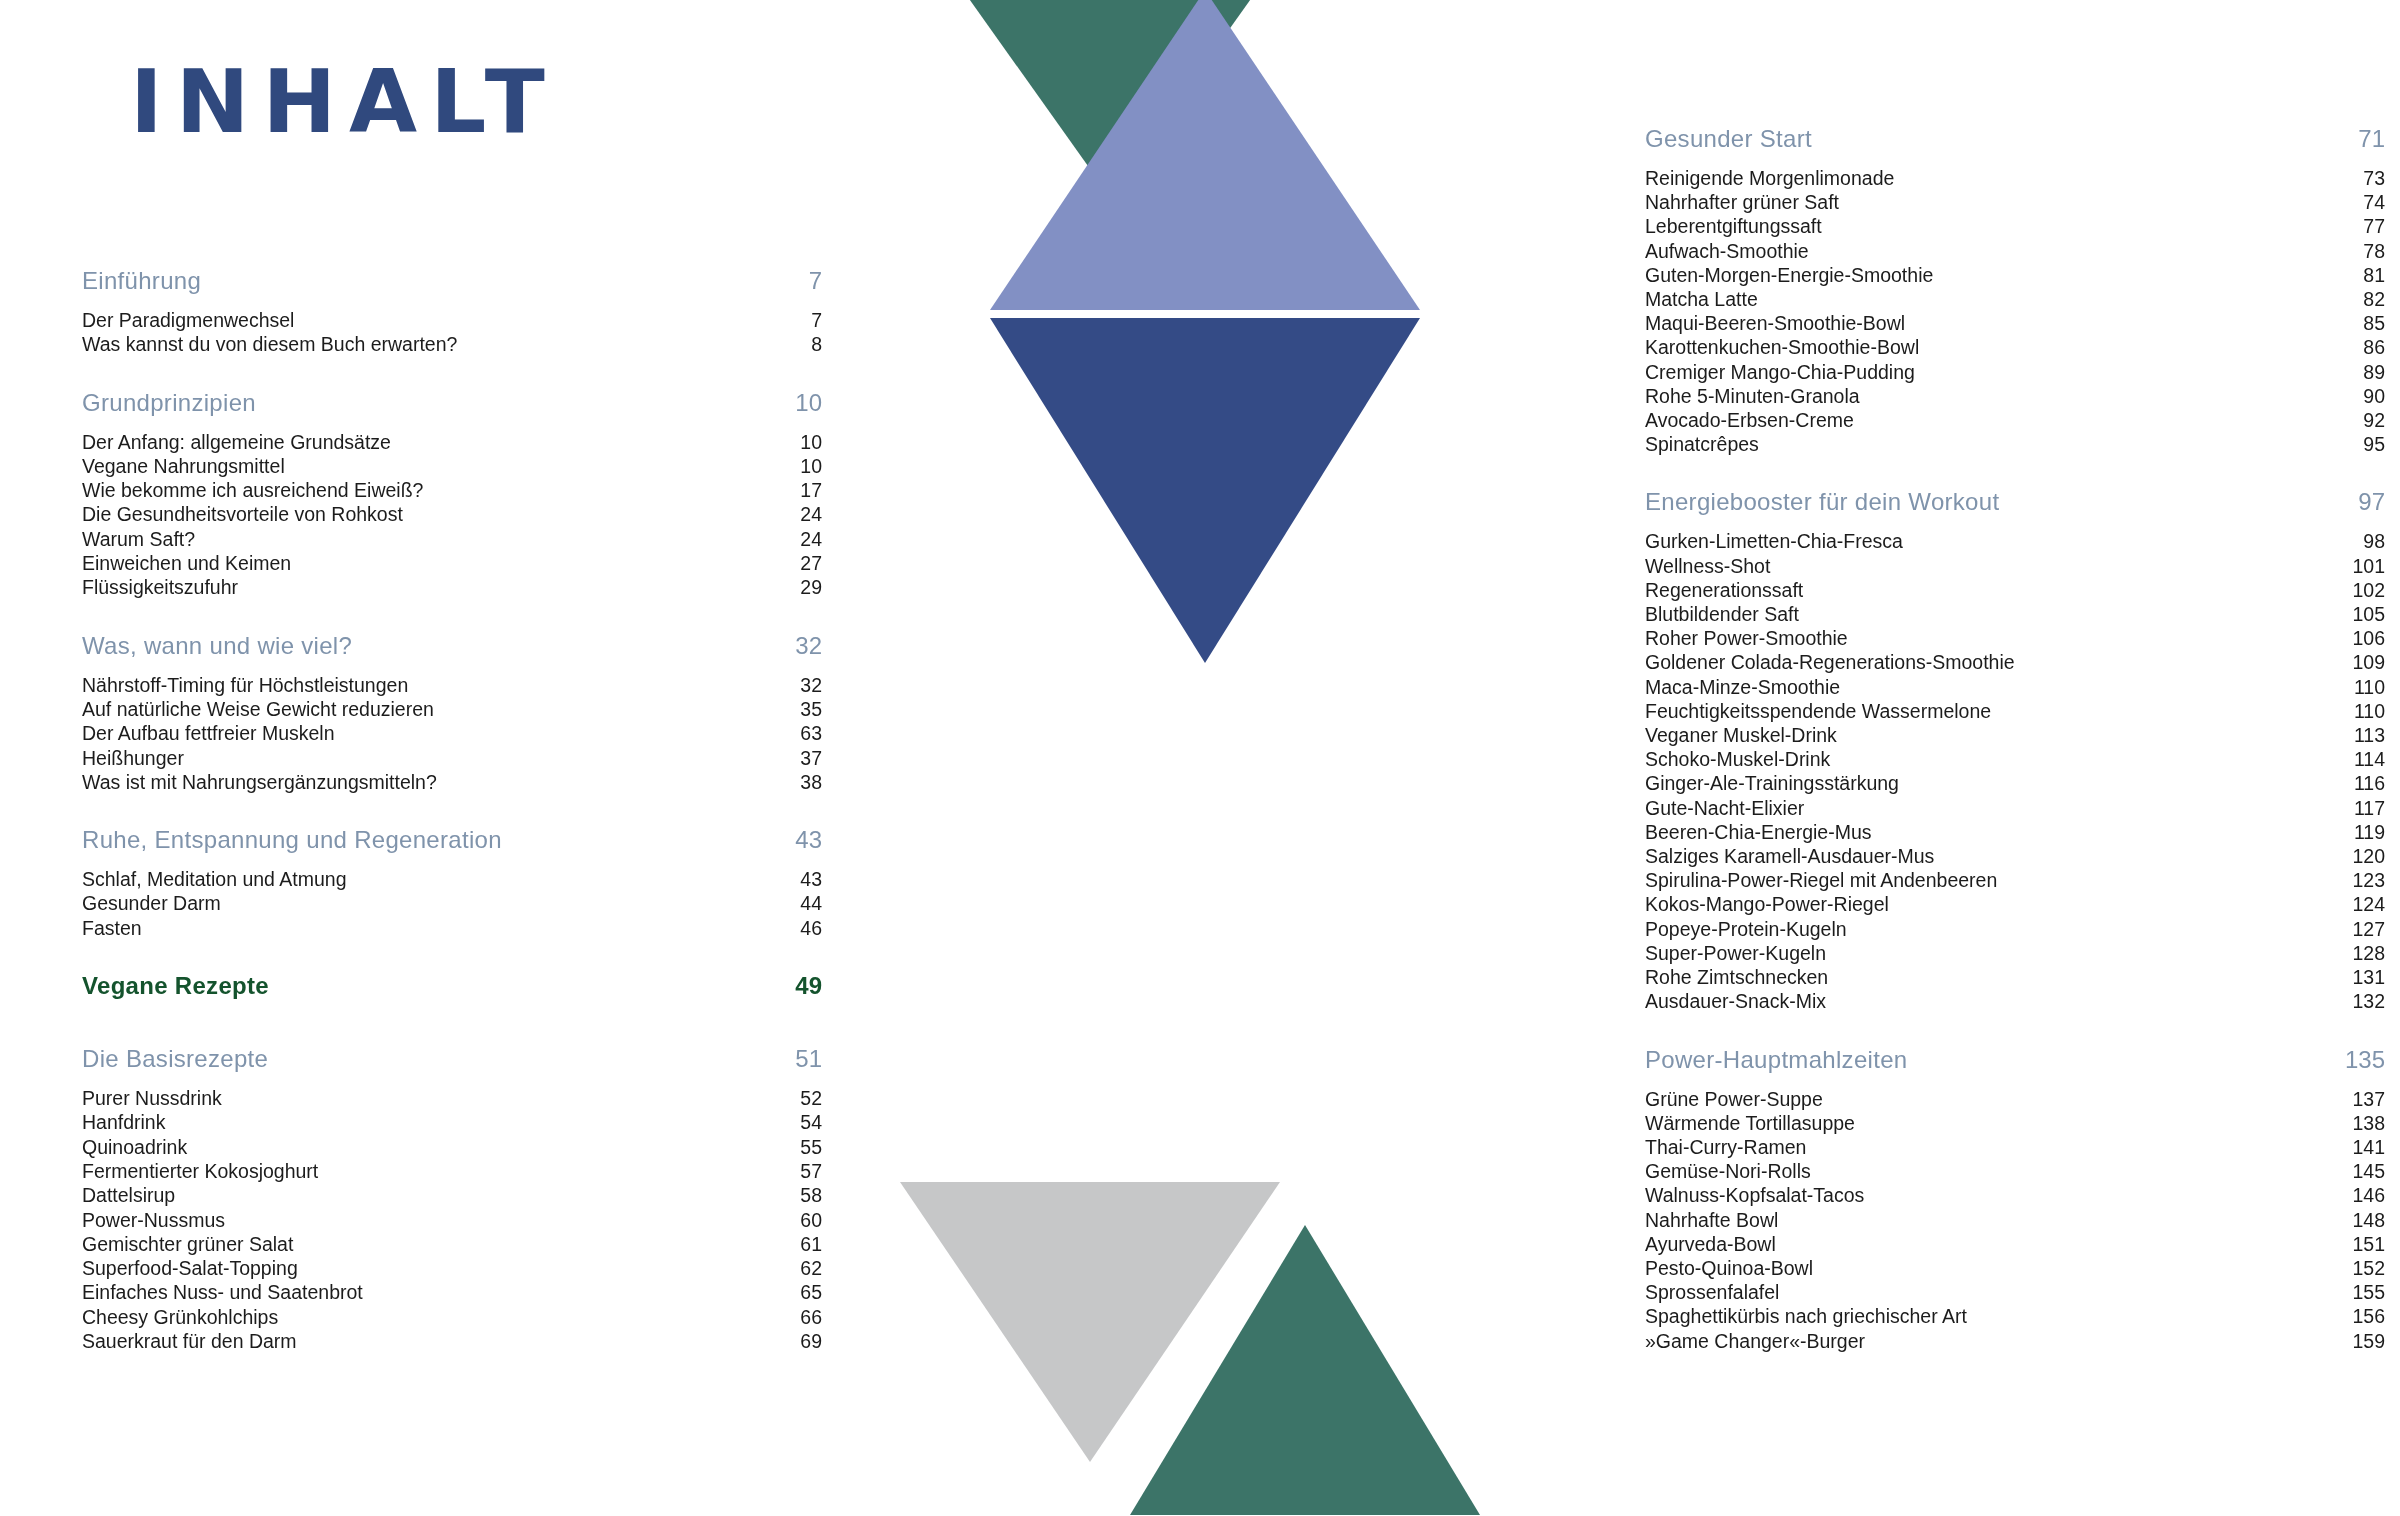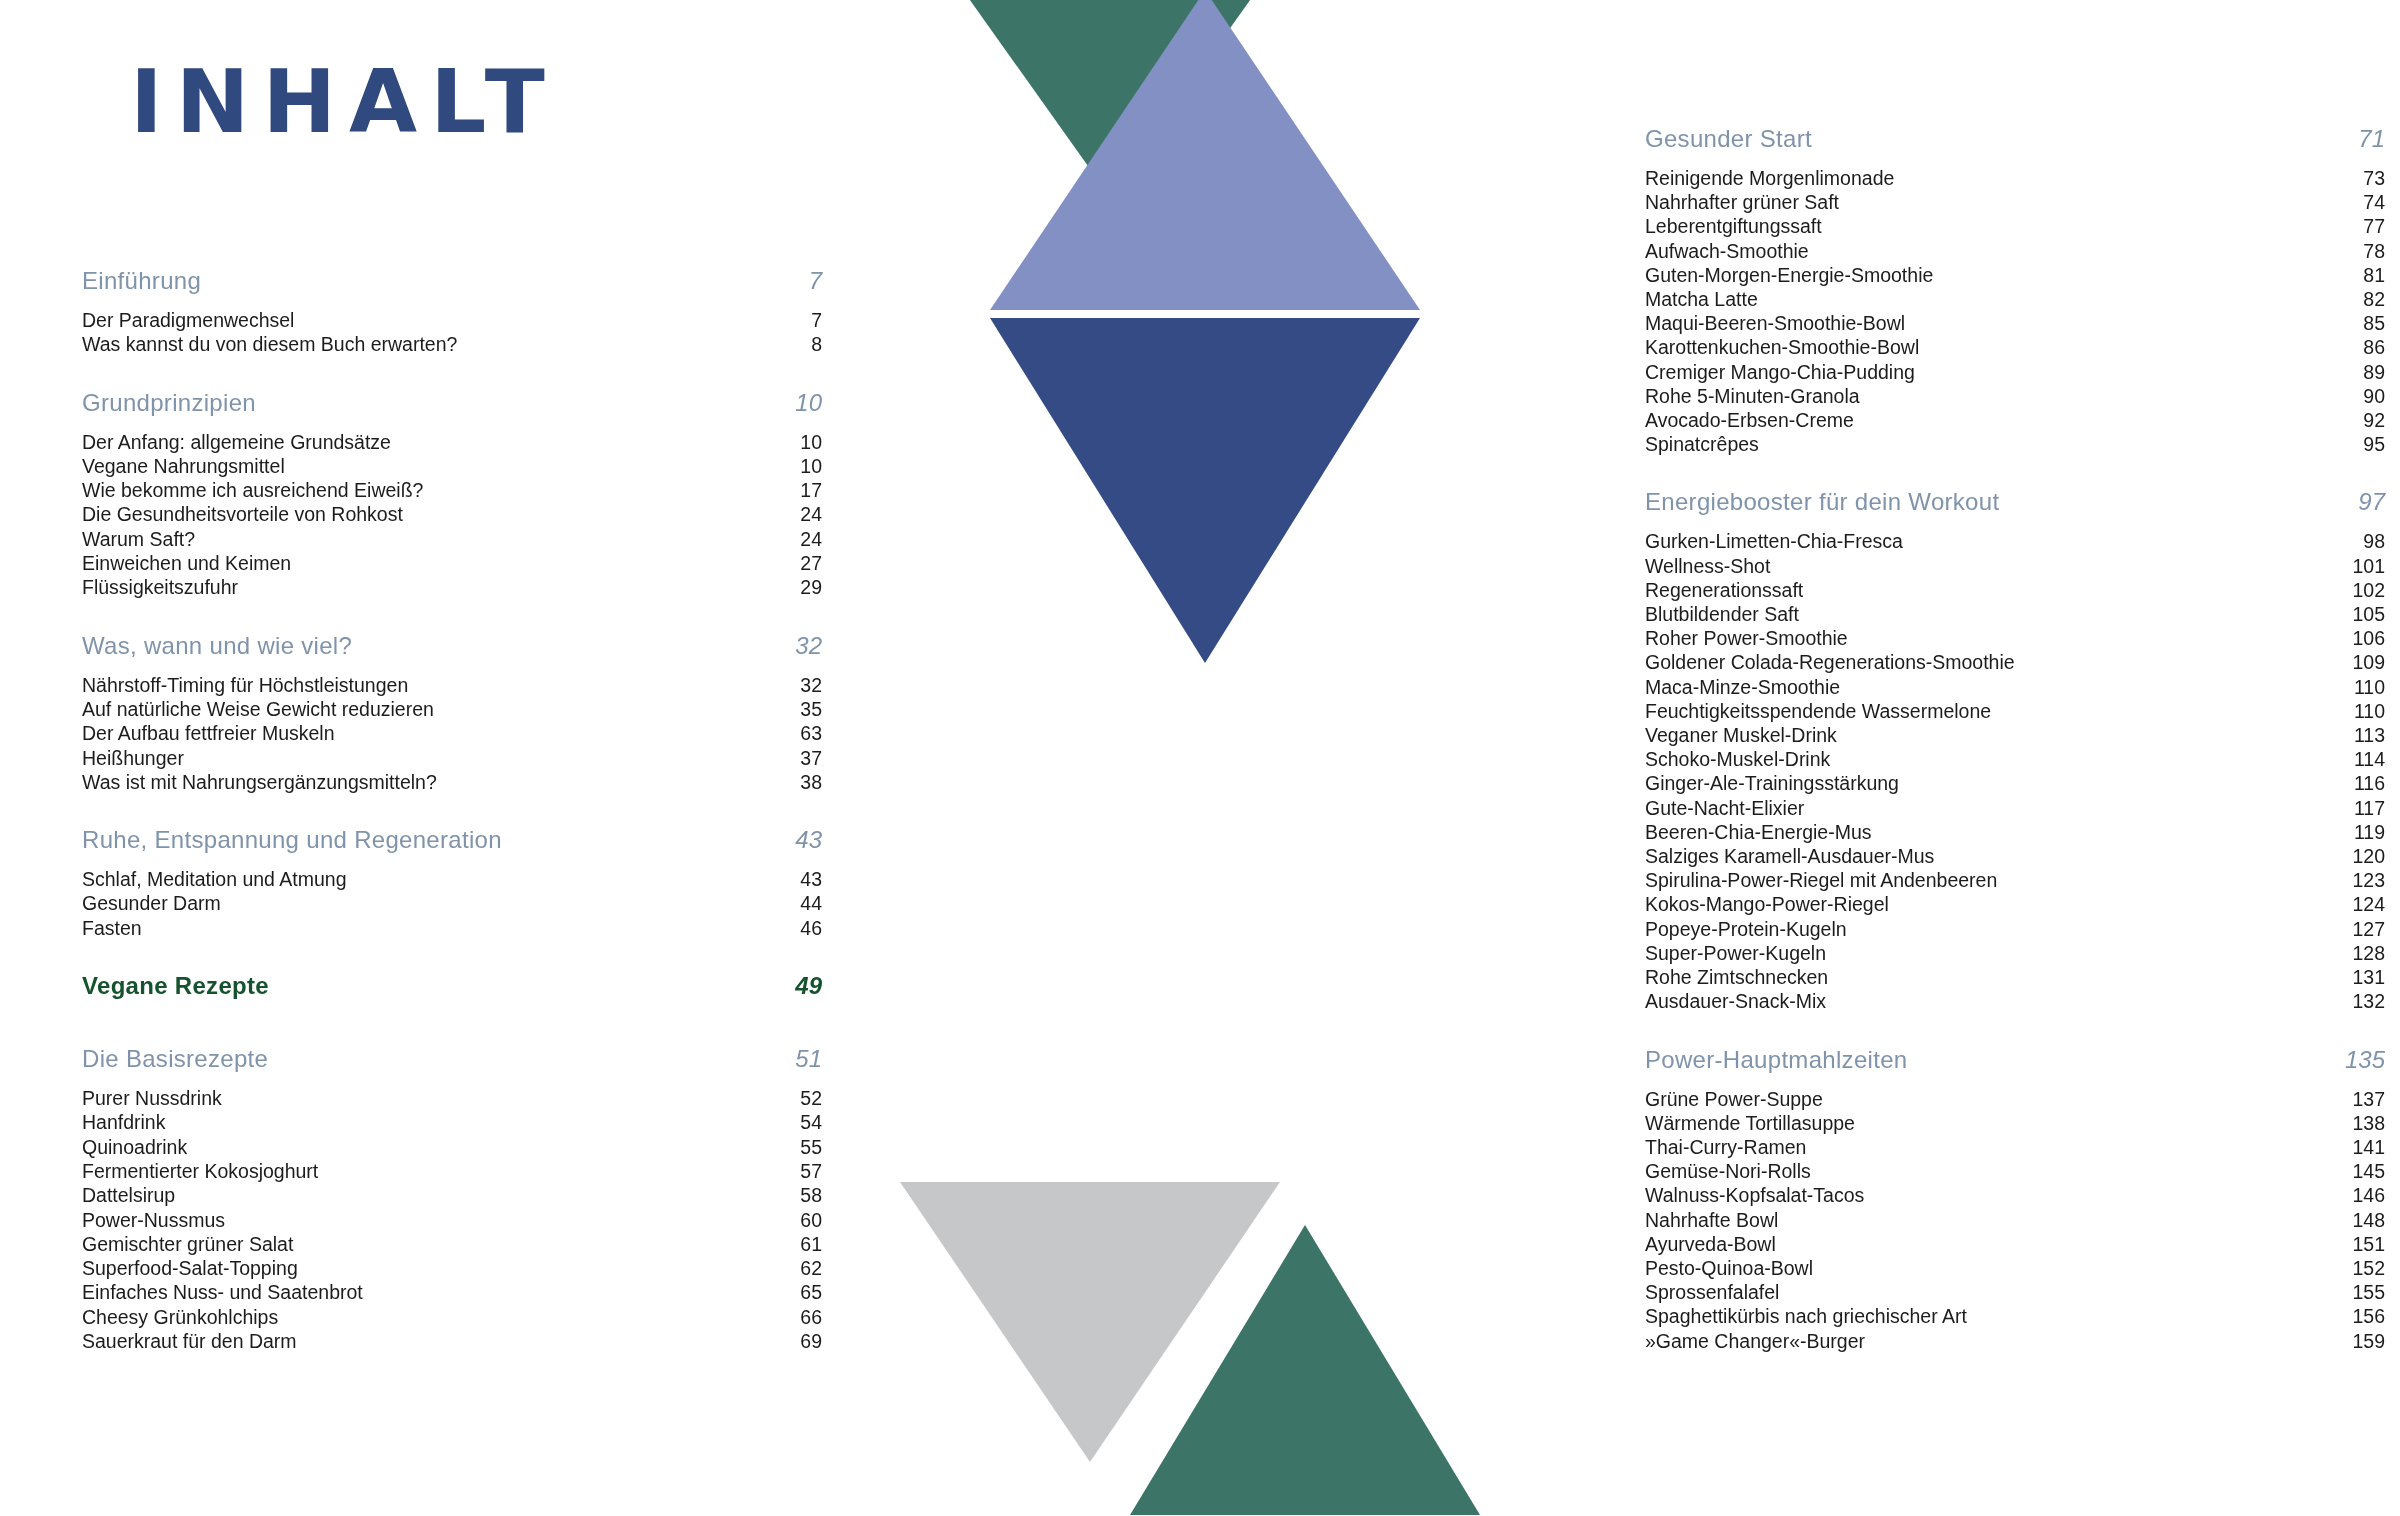--- a/index.html
+++ b/index.html
@@ -90,21 +90,21 @@
     font-size: 24px;
     color: #7f93ab;
     padding-top: 32px;
     padding-bottom: 13px;
   }
   .section-head.accent {
     color: #14532d;
     font-weight: bold;
   }
   .section-head .s-title { letter-spacing: 0.3px; }
-  .section-head .s-page { font-variant-numeric: tabular-nums; font-style: italic; }
+  .section-head .s-page { font-variant-numeric: tabular-nums; }
 
   .entry {
     display: flex;
     justify-content: space-between;
     align-items: baseline;
     font-size: 19.5px;
     line-height: 24.3px;
     color: #1c1c1c;
   }
   .entry .e-title { white-space: nowrap; }

